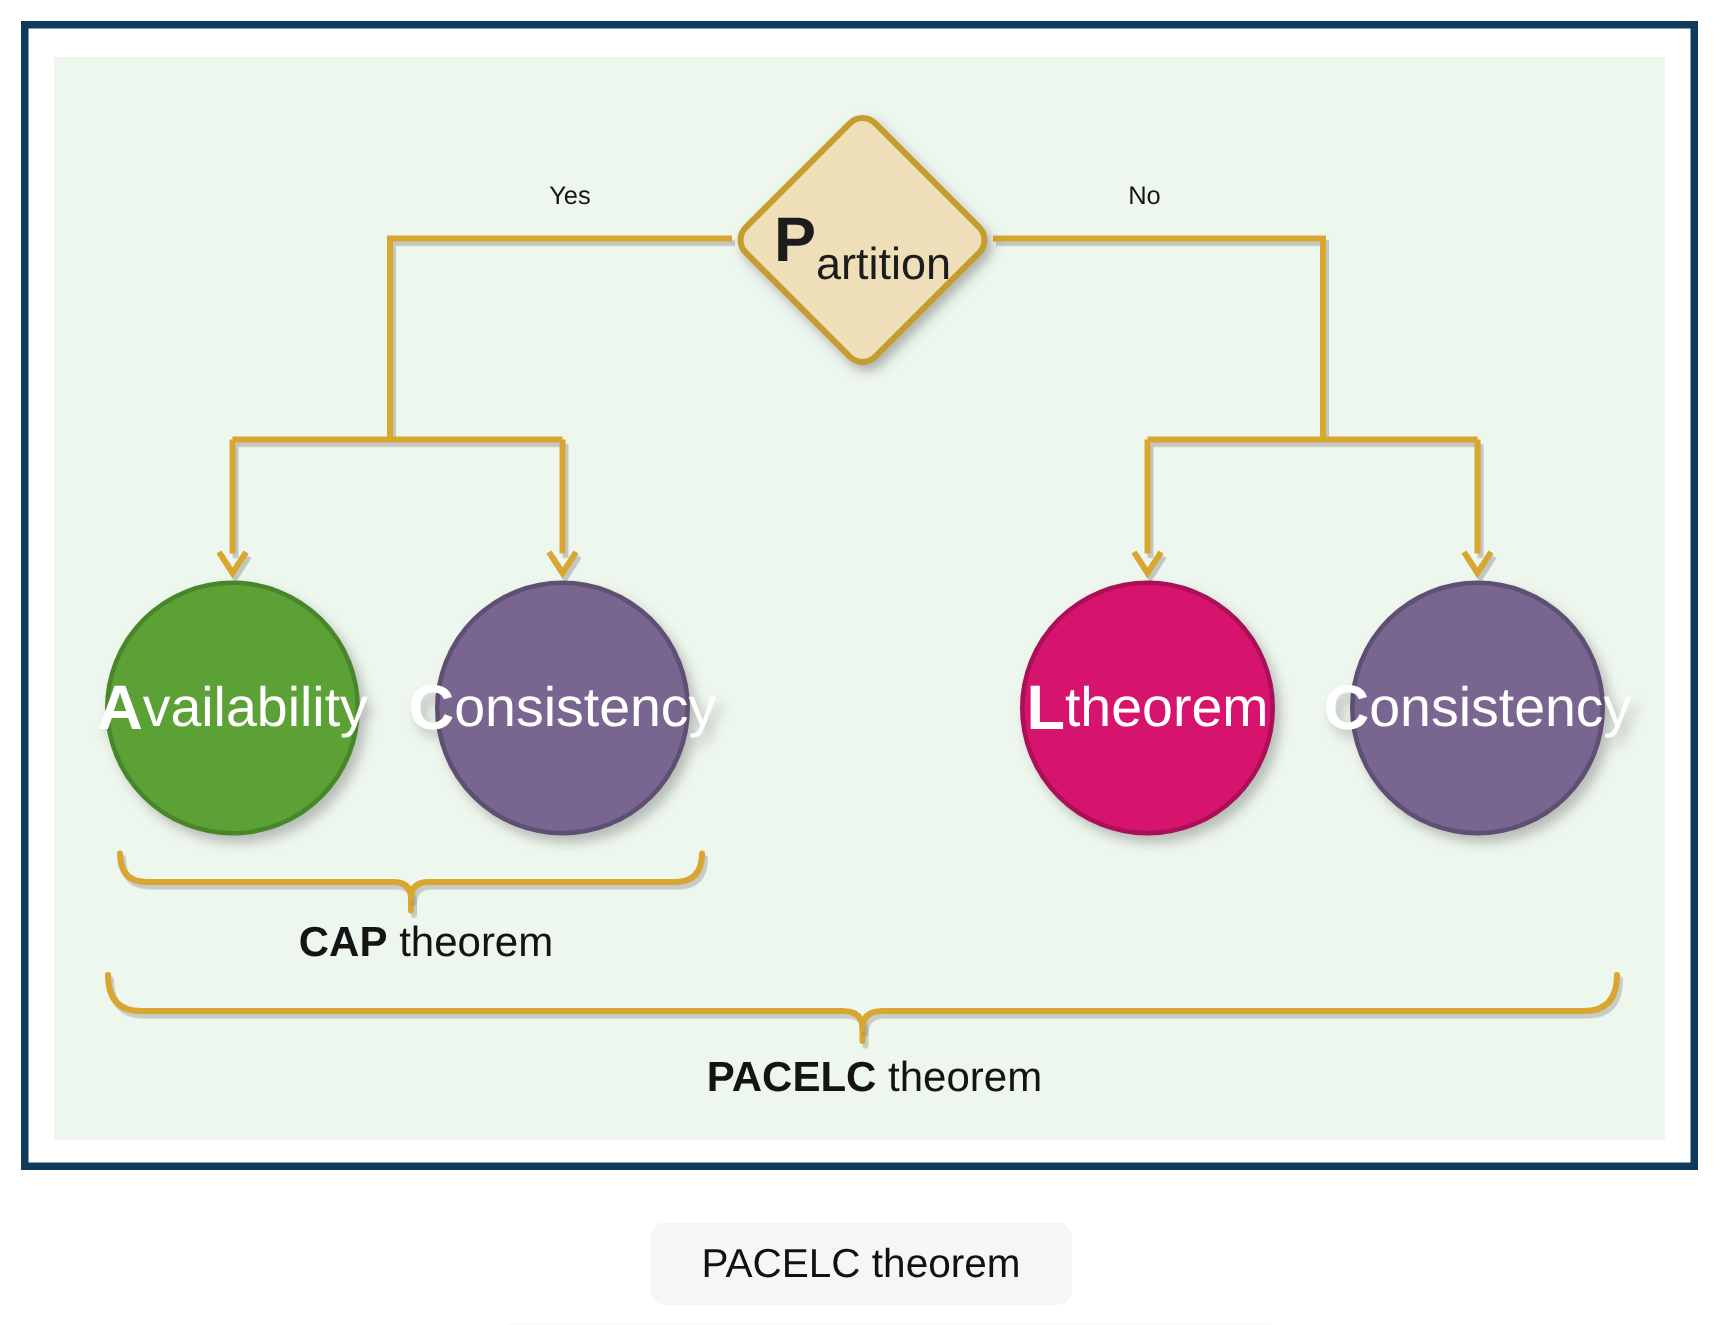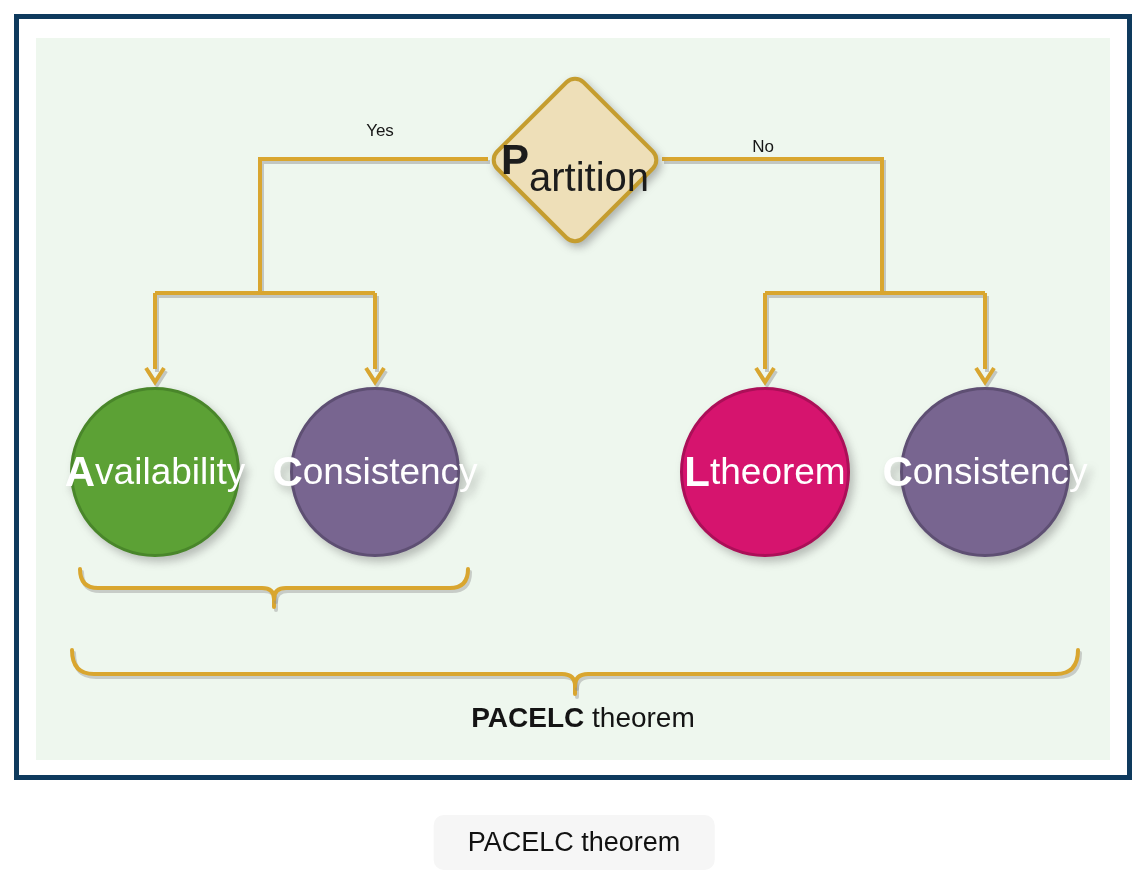--- a/index.html
+++ b/index.html
@@ -41,21 +41,21 @@
     border: 4px solid #c59d2f;
     border-radius: 14px;
     transform: rotate(45deg);
   }
   .decision-label {
     position: absolute; left: 454px; top: 92px; width: 170px; height: 60px;
     display: flex; align-items: center; justify-content: center;
     color: #1c1c1c; white-space: nowrap;
   }
   .decision-label .big { font-size: 42px; font-weight: bold; }
-  .decision-label .small { font-size: 40px; margin-top: 34px; }
+  .decision-label .small { font-size: 30px; margin-top: 34px; }
   .branch-label {
     position: absolute; transform: translate(-50%, -50%);
     font-size: 17px; color: #161616;
   }
   .circle {
     position: absolute; width: 164px; height: 164px;
     border-radius: 50%;
     border: 3px solid;
     display: flex; align-items: center; justify-content: center;
     color: #ffffff; white-space: nowrap;
@@ -103,39 +103,42 @@
 
     <div class="diamond-wrap">
       <div class="diamond"></div>
     </div>
     <div class="decision-label">
       <span class="big">P</span>
         <span class="small">artition</span>
     </div>
 
     <div class="branch-label" style="left:344px; top:93px;">Yes</div>
-    <div class="branch-label" style="left:727px; top:109px;text-align:center;">No</div>
+    <div class="branch-label" style="left:727px; top:93px;text-align:center;">No</div>
 
     <div class="circle circle-green" style="left:34px; top:349px;">
       <span class="big">A</span>
         <span class="small">vailability</span>
     </div>
     <div class="circle circle-purple" style="left:254px; top:349px;">
       <span class="big">C</span>
         <span class="small">onsistency</span>
     </div>
     <div class="circle circle-pink" style="left:644px; top:349px;">
       <span class="big">L</span>
         <span class="small">theorem</span>
     </div>
     <div class="circle circle-purple" style="left:864px; top:349px;">
       <span class="big">C</span>
         <span class="small">onsistency</span>
     </div>
 
+    <div class="brace-label" style="left:248px; top:590px;">
+      <span class="bold">CAP</span><span> theorem</span>
+    </div>
     <div class="brace-label" style="left:547px; top:680px;">
       <span class="bold">PACELC</span><span> theorem</span>
     </div>
 
   </div>
 </div>
 
 <div class="caption">PACELC theorem</div>
 
 </body></html>

